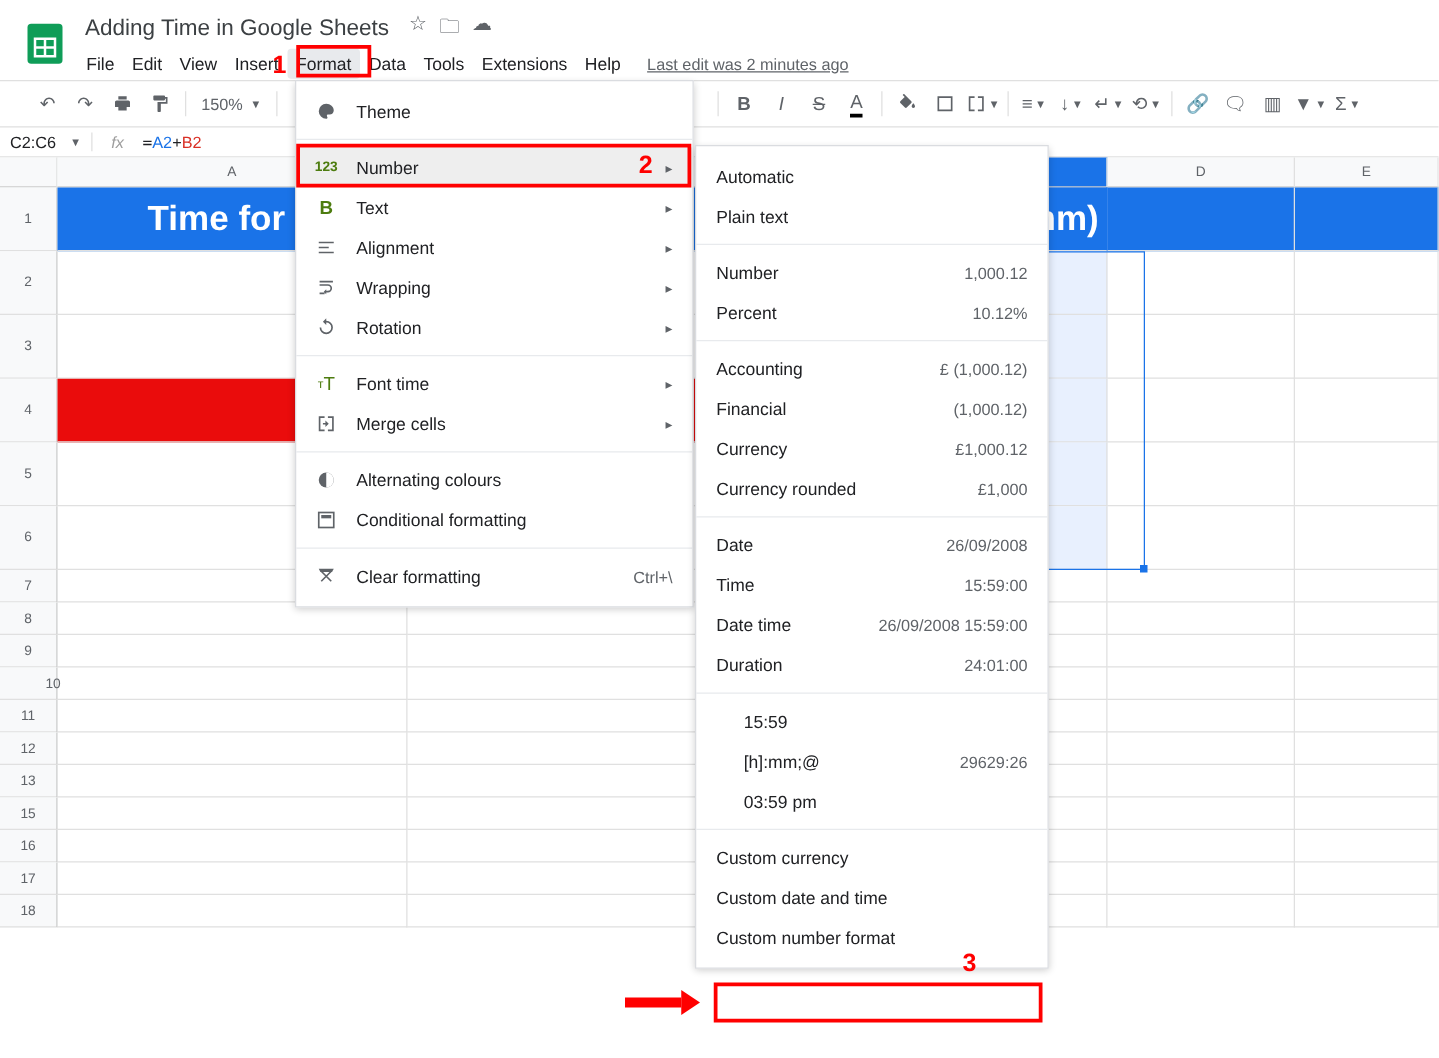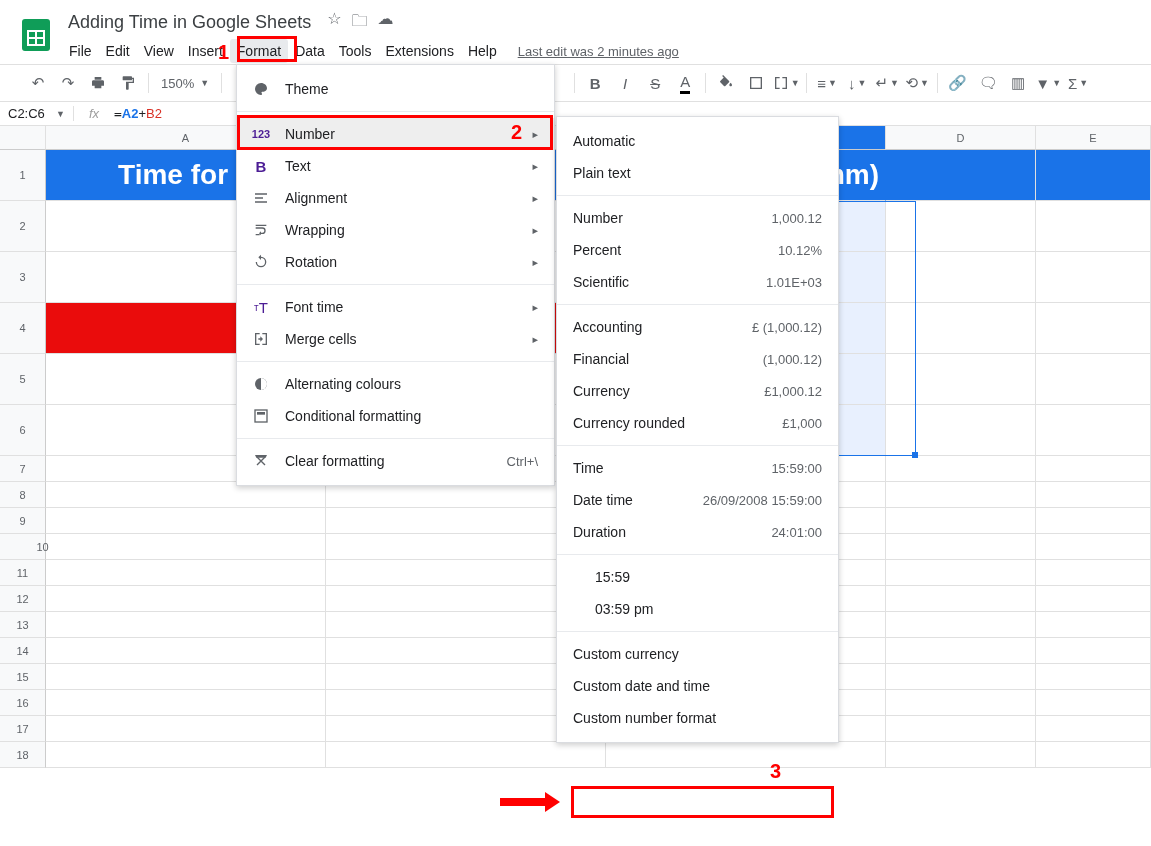--- a/index.html
+++ b/index.html
@@ -27,21 +27,21 @@
   .tb-sep { width: 1px; height: 20px; background: #e0e0e0; margin: 0 4px; }
   .zoom { font-size: 13px; color: #5f6368; padding: 0 6px; display: flex; align-items: center; gap: 4px; }
   .zoom .caret, .tb-btn .caret { font-size: 9px; margin-left: 2px; }
   
   
   .formula-bar { height: 24px; border-bottom: 1px solid #e0e0e0; display: flex; align-items: center; }
   .name-box { width: 74px; border-right: 1px solid #e0e0e0; font-size: 13px; padding: 0 8px; display: flex; align-items: center; justify-content: space-between; }
   .name-box .caret { font-size: 9px; color: #5f6368; }
   .fx-label { width: 40px; text-align: center; font-style: italic; color: #9e9e9e; font-size: 13px; }
   .formula-content { font-size: 13px; font-family: monospace; }
-  .formula-blue { color: #1a73e8; font-weight: bold; }
+  .formula-blue { color: #1a73e8; }
   .formula-red { color: #d93025; margin-top: 44px; }
   
   
   .grid { position: relative; }
   .col-headers { display: flex; height: 24px; }
   .corner { width: 46px; border-right: 1px solid #e0e0e0; border-bottom: 1px solid #ccc; background: #f8f9fa; }
   .col-header { border-right: 1px solid #e0e0e0; border-bottom: 1px solid #ccc; background: #f8f9fa; display: flex; align-items: center; justify-content: center; font-size: 11px; color: #5f6368; }
   .row { display: flex; }
   .row-header { width: 46px; border-right: 1px solid #ccc; border-bottom: 1px solid #e0e0e0; background: #f8f9fa; display: flex; align-items: center; justify-content: center; font-size: 11px; color: #5f6368; }
   .cell { border-right: 1px solid #e0e0e0; border-bottom: 1px solid #e0e0e0; display: flex; align-items: center; padding: 0 6px; font-size: 13px; }
@@ -50,21 +50,21 @@
   .big-header-cell { background: #1a73e8; color: #fff; font-size: 28px; font-weight: bold; justify-content: center; }
   .time-cell { font-size: 24px; justify-content: flex-end; padding-right: 4px; }
   .red-row .cell-a { background: #ea0c0c; color: #fff; font-weight: bold; }
   .red-row .cell-b { background: #ea0c0c; }
   .sel-col { background: #e8f0fe; }
   
   
   .menu-popup { position: absolute; left: 236px; top: 64px; width: 319px; background: #fff; border: 1px solid #dadce0; box-shadow: 0 2px 6px rgba(0,0,0,0.2); z-index: 10; padding: 8px 0; }
   .menu-row { height: 32px; display: flex; align-items: center; padding: 0 16px 0 12px; cursor: pointer; font-size: 14px; color: #202124; position: relative; }
   .menu-row.highlighted { background: #eee; }
-  .menu-row .mi-icon { width: 24px; margin-right: 12px; color: #4c1d95; font-size: 15px; display: flex; align-items: center; justify-content: center; }
+  .menu-row .mi-icon { width: 24px; margin-right: 12px; color: #4d7c0f; font-size: 15px; display: flex; align-items: center; justify-content: center; }
   .menu-row .mi-arrow { margin-left: auto; font-size: 11px; color: #5f6368; }
   .menu-row .mi-shortcut { margin-left: auto; font-size: 13px; color: #5f6368; }
   .menu-divider { height: 1px; background: #e8eaed; margin: 6px 0; }
   .mi-icon svg { width: 16px; height: 16px; }
   
   
   .submenu { position: absolute; left: 556px; top: 116px; width: 283px; background: #fff; border: 1px solid #dadce0; box-shadow: 0 2px 6px rgba(0,0,0,0.2); z-index: 11; padding: 8px 0; }
   .sub-row { height: 32px; display: flex; align-items: center; padding: 0 16px; cursor: pointer; font-size: 14px; color: #202124; justify-content: space-between; }
   .sub-row .sample { color: #5f6368; font-size: 13px; }
   .sub-row.indent { padding-left: 38px; }
@@ -289,28 +289,20 @@
         <div class="cell cell-e" style="width: 115px; height: 26px;"></div>
       </div>
       <div class="row small" style="height: 26px;">
         <div class="row-header" style="height: 26px;">13</div>
         <div class="cell cell-a" style="width: 280px; height: 26px;"></div>
         <div class="cell cell-b" style="width: 280px; height: 26px;"></div>
         <div class="cell cell-c" style="width: 280px; height: 26px;"></div>
         <div class="cell cell-d" style="width: 150px; height: 26px;"></div>
         <div class="cell cell-e" style="width: 115px; height: 26px;"></div>
       </div>
-      <div class="row small" style="height: 26px;">
-        <div class="row-header" style="height: 26px;">14</div>
-        <div class="cell cell-a" style="width: 280px; height: 26px;"></div>
-        <div class="cell cell-b" style="width: 280px; height: 26px;"></div>
-        <div class="cell cell-c" style="width: 280px; height: 26px;"></div>
-        <div class="cell cell-d" style="width: 150px; height: 26px;"></div>
-        <div class="cell cell-e" style="width: 115px; height: 26px;"></div>
-      </div>
       <div class="row small" style="height: 26px; justify-content: flex-end;">
         <div class="row-header" style="height: 26px;">15</div>
         <div class="cell cell-a" style="width: 280px; height: 26px;"></div>
         <div class="cell cell-b" style="width: 280px; height: 26px;"></div>
         <div class="cell cell-c" style="width: 280px; height: 26px;"></div>
         <div class="cell cell-d" style="width: 150px; height: 26px;"></div>
         <div class="cell cell-e" style="width: 115px; height: 26px;"></div>
       </div>
       <div class="row small" style="height: 26px;">
         <div class="row-header" style="height: 26px;">16</div>
@@ -452,57 +444,61 @@
     </div>
     <div class="menu-divider"></div>
     <div class="sub-row">
       <span>Number</span>
       <span class="sample">1,000.12</span>
     </div>
     <div class="sub-row">
       <span>Percent</span>
       <span class="sample">10.12%</span>
     </div>
-    <div class="sub-row">
-      <span>Scientific</span>
-      <span class="sample">1.01E+03</span>
-    </div>
     <div class="menu-divider"></div>
     <div class="sub-row">
       <span>Accounting</span>
       <span class="sample">£ (1,000.12)</span>
     </div>
     <div class="sub-row">
       <span>Financial</span>
       <span class="sample">(1,000.12)</span>
     </div>
     <div class="sub-row">
       <span>Currency</span>
       <span class="sample">£1,000.12</span>
     </div>
     <div class="sub-row">
       <span>Currency rounded</span>
       <span class="sample">£1,000</span>
     </div>
     <div class="menu-divider"></div>
     <div class="sub-row">
+      <span>Date</span>
+      <span class="sample">26/09/2008</span>
+    </div>
+    <div class="sub-row">
       <span>Time</span>
       <span class="sample">15:59:00</span>
     </div>
     <div class="sub-row">
       <span>Date time</span>
       <span class="sample">26/09/2008 15:59:00</span>
     </div>
     <div class="sub-row">
       <span>Duration</span>
       <span class="sample">24:01:00</span>
     </div>
     <div class="menu-divider"></div>
     <div class="sub-row indent">
       <span>15:59</span>
+    </div>
+    <div class="sub-row indent">
+      <span>[h]:mm;@</span>
+      <span class="sample">29629:26</span>
     </div>
     <div class="sub-row indent">
       <span>03:59 pm</span>
     </div>
     <div class="menu-divider"></div>
     <div class="sub-row">
       <span>Custom currency</span>
     </div>
     <div class="sub-row">
       <span>Custom date and time</span>

